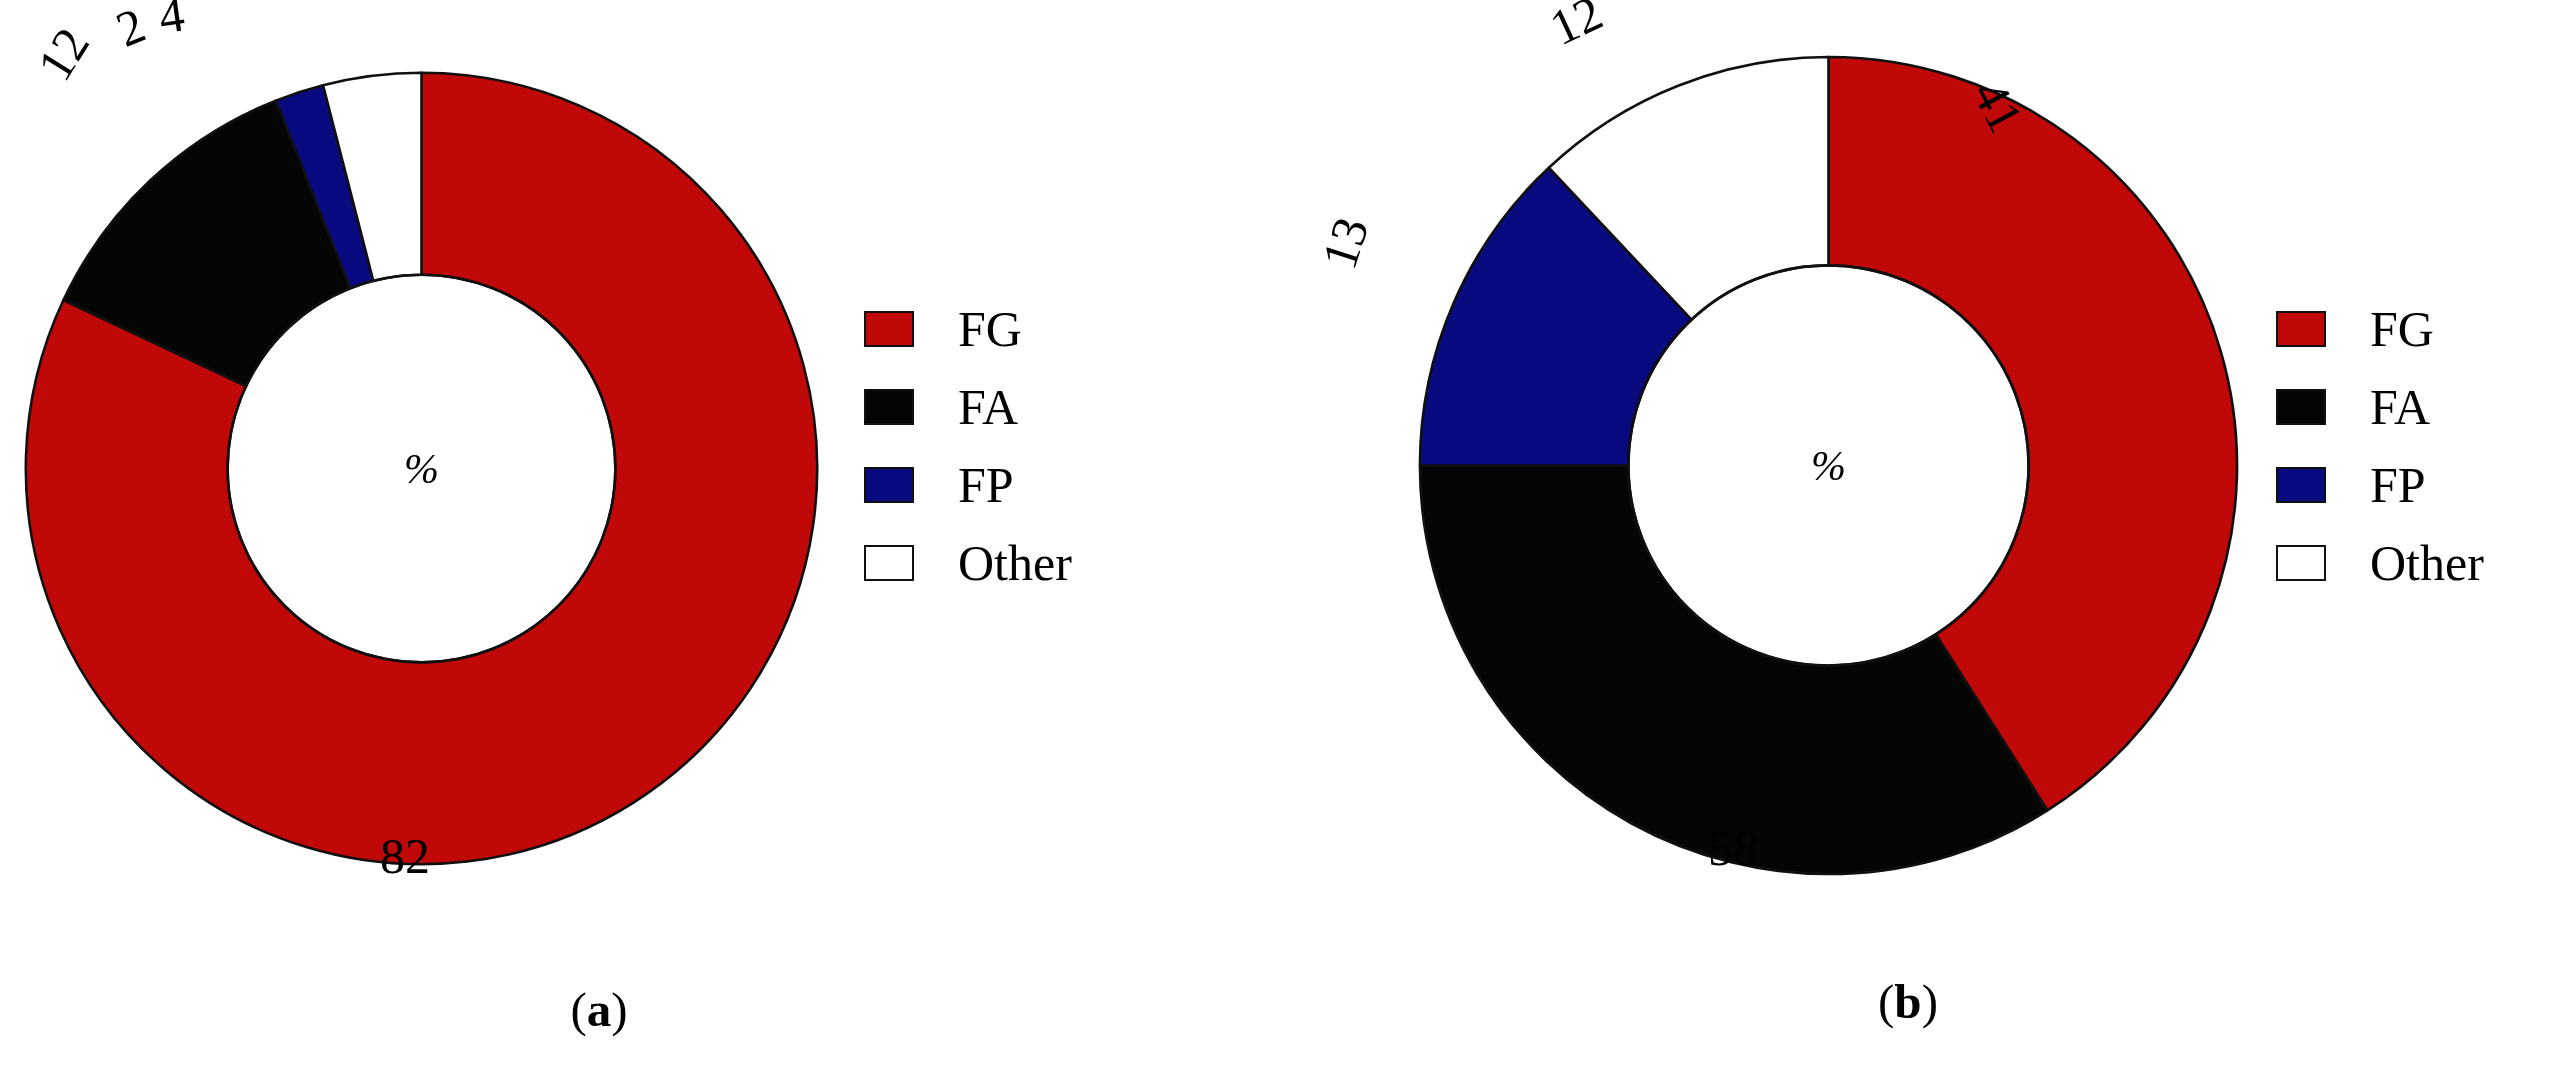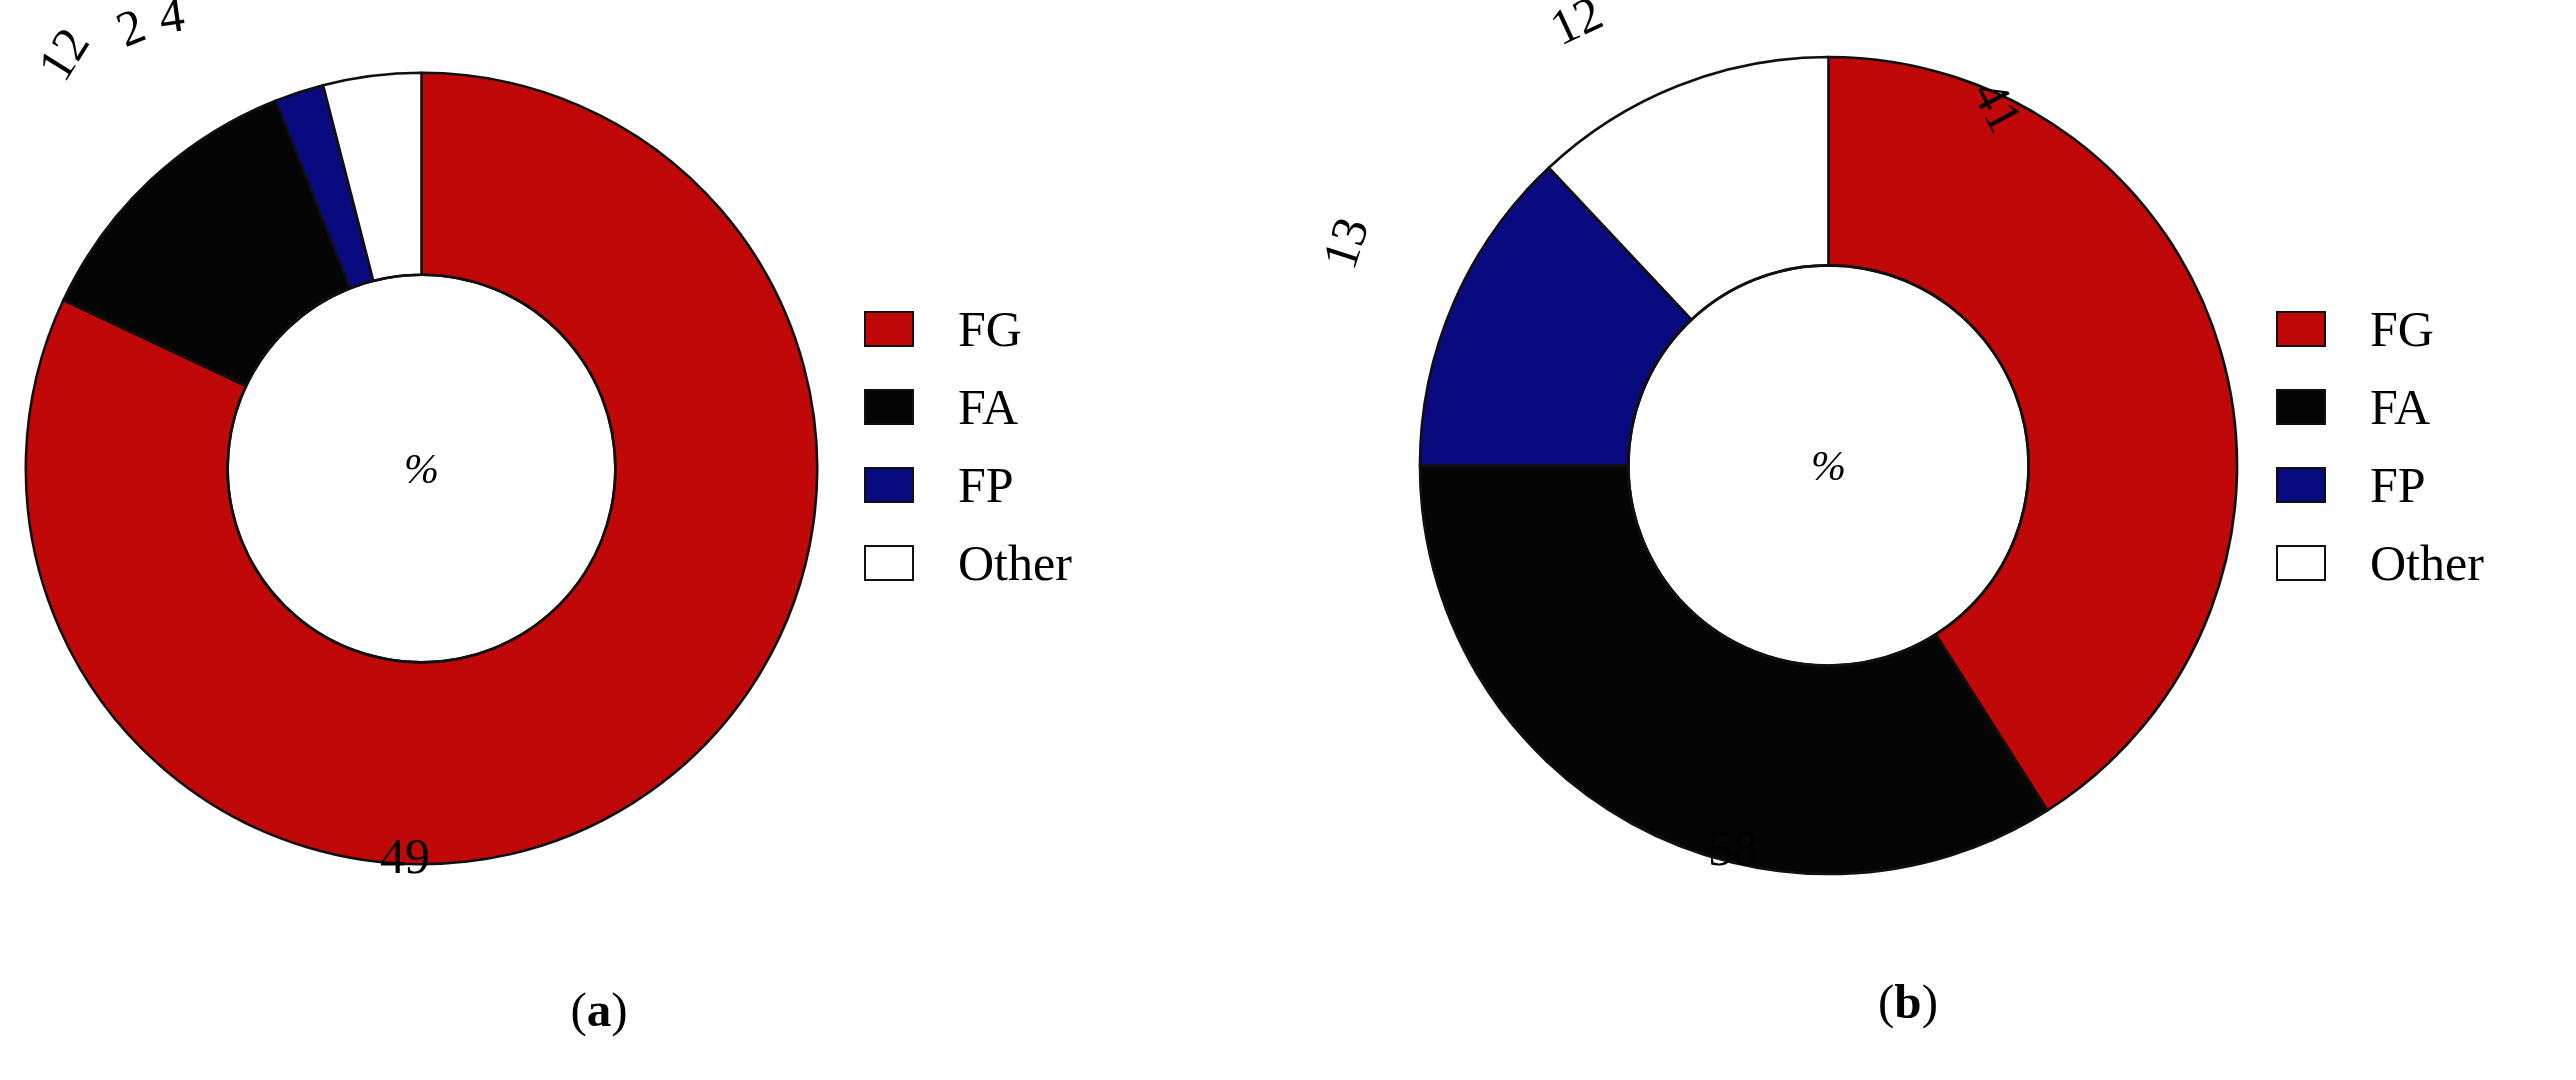--- a/index.html
+++ b/index.html
@@ -120,21 +120,21 @@
       <svg class="donut" id="donut-a" viewBox="0 0 1000 1000" preserveAspectRatio="xMidYMid meet">
           <path d="M 500.00000000000006 6 A 494 494 0 1 1 53.01543608178628 289.66502996685426 L 281.0318533032232 396.9614114412525 A 242 242 0 1 0 500 258 Z" class="slice" fill="#c00808"></path>
           <path d="M 53.01543608178628 289.66502996685426 A 494 494 0 0 1 318.14647097376877 40.69041597120395 L 410.9138582503078 274.9940904150432 A 242 242 0 0 0 281.0318533032232 396.9614114412525 Z" class="slice" fill="#050505"></path>
           <path d="M 318.14647097376877 40.69041597120395 A 494 494 0 0 1 377.1471957405615 21.519918402456312 L 439.817047306105 265.6028750068713 A 242 242 0 0 0 410.9138582503078 274.9940904150432 Z" class="slice" fill="#0a0a80"></path>
           <path d="M 377.1471957405615 21.519918402456312 A 494 494 0 0 1 499.9999999999995 6 L 499.9999999999997 258 A 242 242 0 0 0 439.817047306105 265.6028750068713 Z" class="slice" fill="#ffffff"></path>
           <circle cx="500" cy="500" r="242" class="hole-ring"></circle>
         </svg>
       <div class="pct-center" style="left:50%; top:50%;">%</div>
     </div>
 
-    <div class="val-label" style="left:380px; top:831px; transform:rotate(0deg);">49</div>
+    <div class="val-label" style="left:380px; top:831px; transform:rotate(0deg);">82</div>
     <div class="val-label" style="left:38px; top:29px; transform:rotate(-58deg);">12</div>
     <div class="val-label" style="left:118px; top:1.6px; transform:rotate(-22deg);">2</div>
     <div class="val-label" style="left:159px; top:-9.7px; transform:rotate(-8deg);">4</div>
 
     <div class="legend" style="left:864px; top:290px;">
       <div class="legend-row">
         <span class="legend-swatch" style="background: rgb(192, 8, 8);"></span>
         <span class="legend-label">FG</span>
       </div>
       <div class="legend-row">

